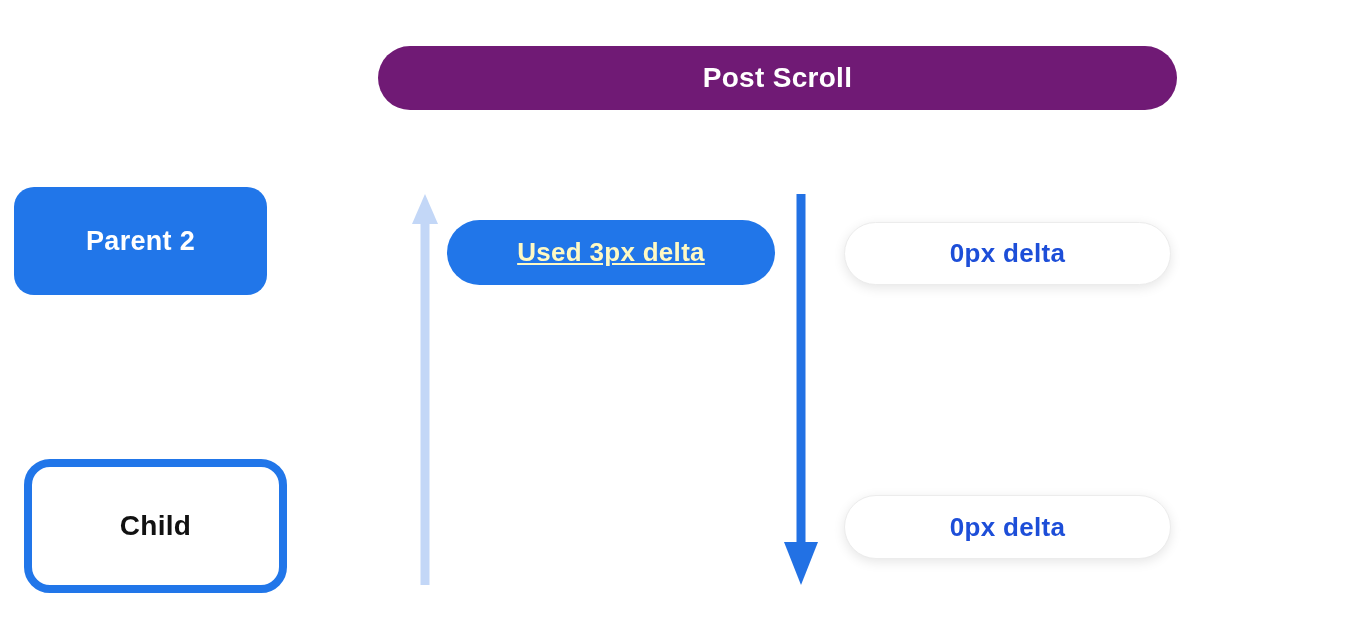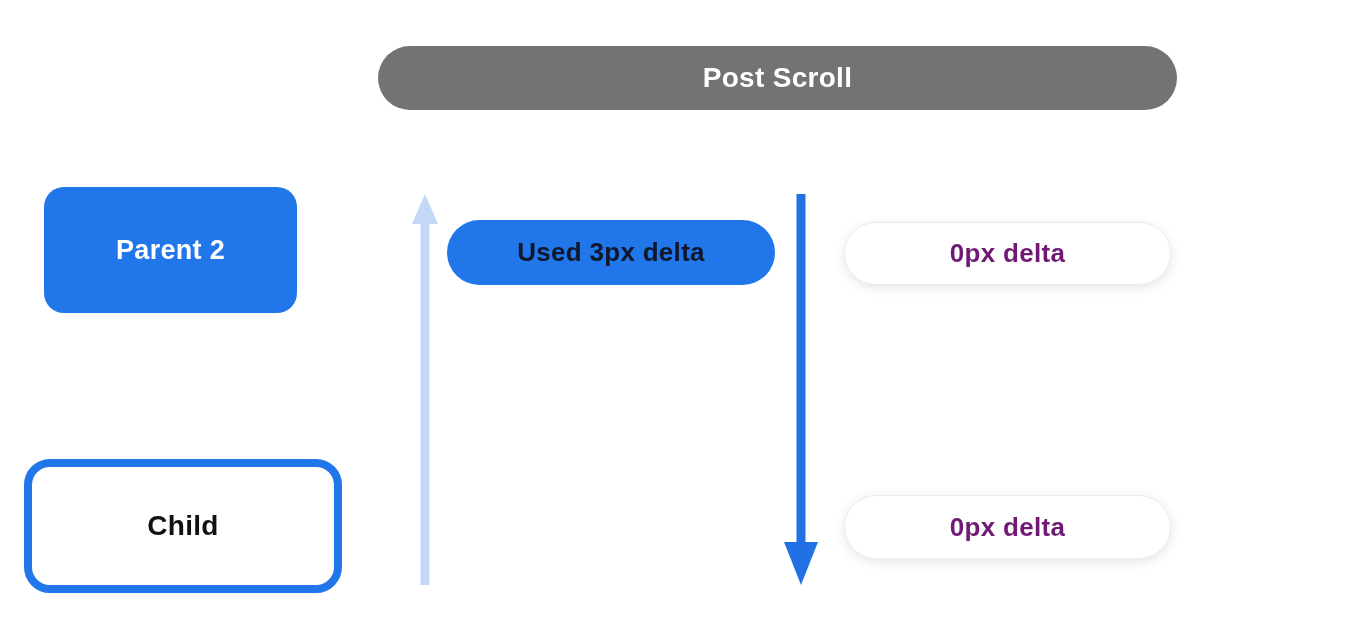--- a/index.html
+++ b/index.html
@@ -12,70 +12,71 @@
     width: 1346px;
     height: 624px;
     background: #ffffff;
     overflow: hidden;
   }
   .abs { position: absolute; display: flex; align-items: center; justify-content: center; }
 
   
   .header-pill {
     left: 378px; top: 46px; width: 799px; height: 64px;
-    background: #737373;
+    background: #701a75;
     border-radius: 32px;
     color: #ffffff;
     font-size: 28px;
     font-weight: 700;
     letter-spacing: 0.3px;
   }
 
   
   .node-box {
-    left: 44px; width: 253px; height: 126px;
+    left: 14px; width: 253px; height: 108px;
     background: #2176e9;
     border-radius: 20px;
     color: #ffffff;
     font-size: 27px;
     font-weight: 700;
     letter-spacing: 0.3px;
   }
   .node-parent2 { top: 187px; }
   .node-parent1 { top: 327px; }
   .node-child {
-    left: 24px; top: 459px; width: 318px; height: 134px;
+    left: 24px; top: 459px; width: 263px; height: 134px;
     background: #ffffff;
     border: 8px solid #2176e9;
     border-radius: 26px;
     color: #111111;
     font-weight: 600;
     font-size: 28px;
   }
 
   
   .mid-pill {
     left: 447px; width: 328px; height: 65px;
     background: #2176e9;
     border-radius: 33px;
-    color: #0f172a;
+    color: #fef9c3;
     font-size: 26px;
     font-weight: 700;
     letter-spacing: 0.3px;
+    text-decoration: underline;
   }
   .mid-pill-0 { top: 220px; }
   .mid-pill-1 { top: 356px; height: 64px; }
 
   
   .right-pill {
     left: 844px; width: 327px; height: 63px;
     background: #ffffff;
     border: 1px solid #ececec;
     border-radius: 32px;
-    color: #701a75;
+    color: #1d4ed8;
     font-size: 26px;
     font-weight: 600;
     letter-spacing: 0.3px;
     box-shadow: 0 3px 12px rgba(0,0,0,0.10);
   }
   .right-pill-0 { top: 222px; }
   .right-pill-1 { top: 495px; height: 64px; }
 
   
   .arrow-svg { position: absolute; display: block; }

